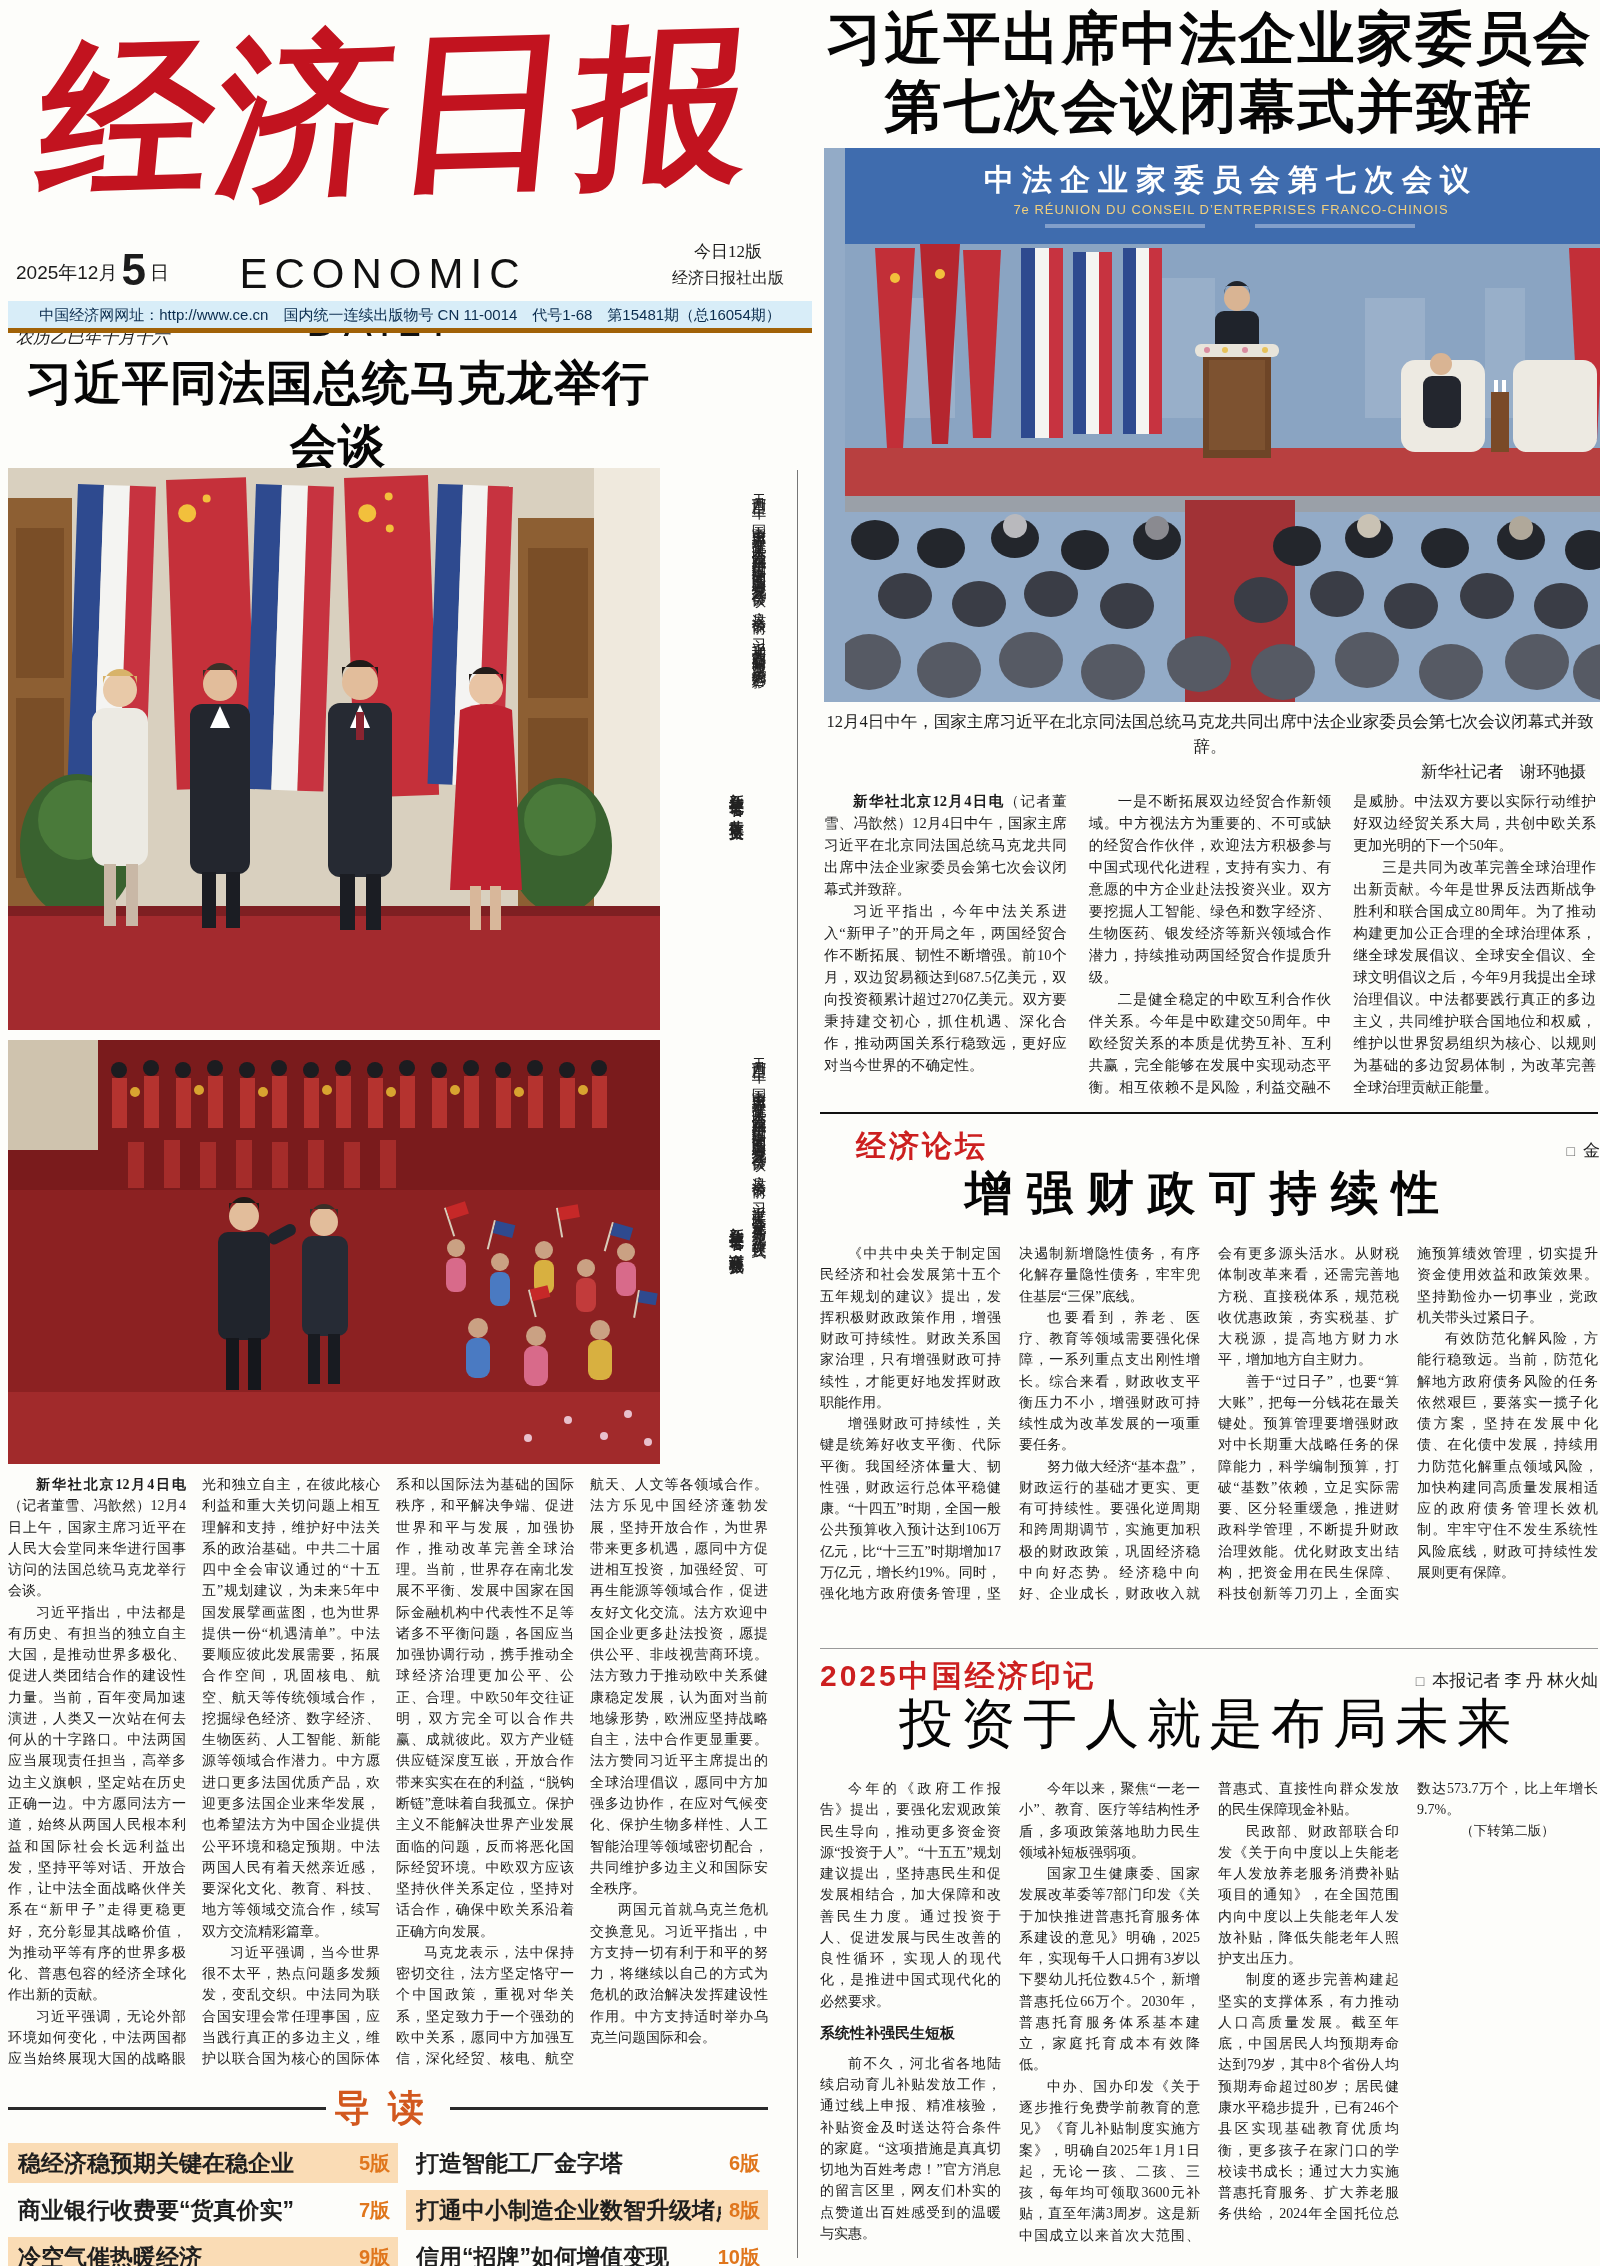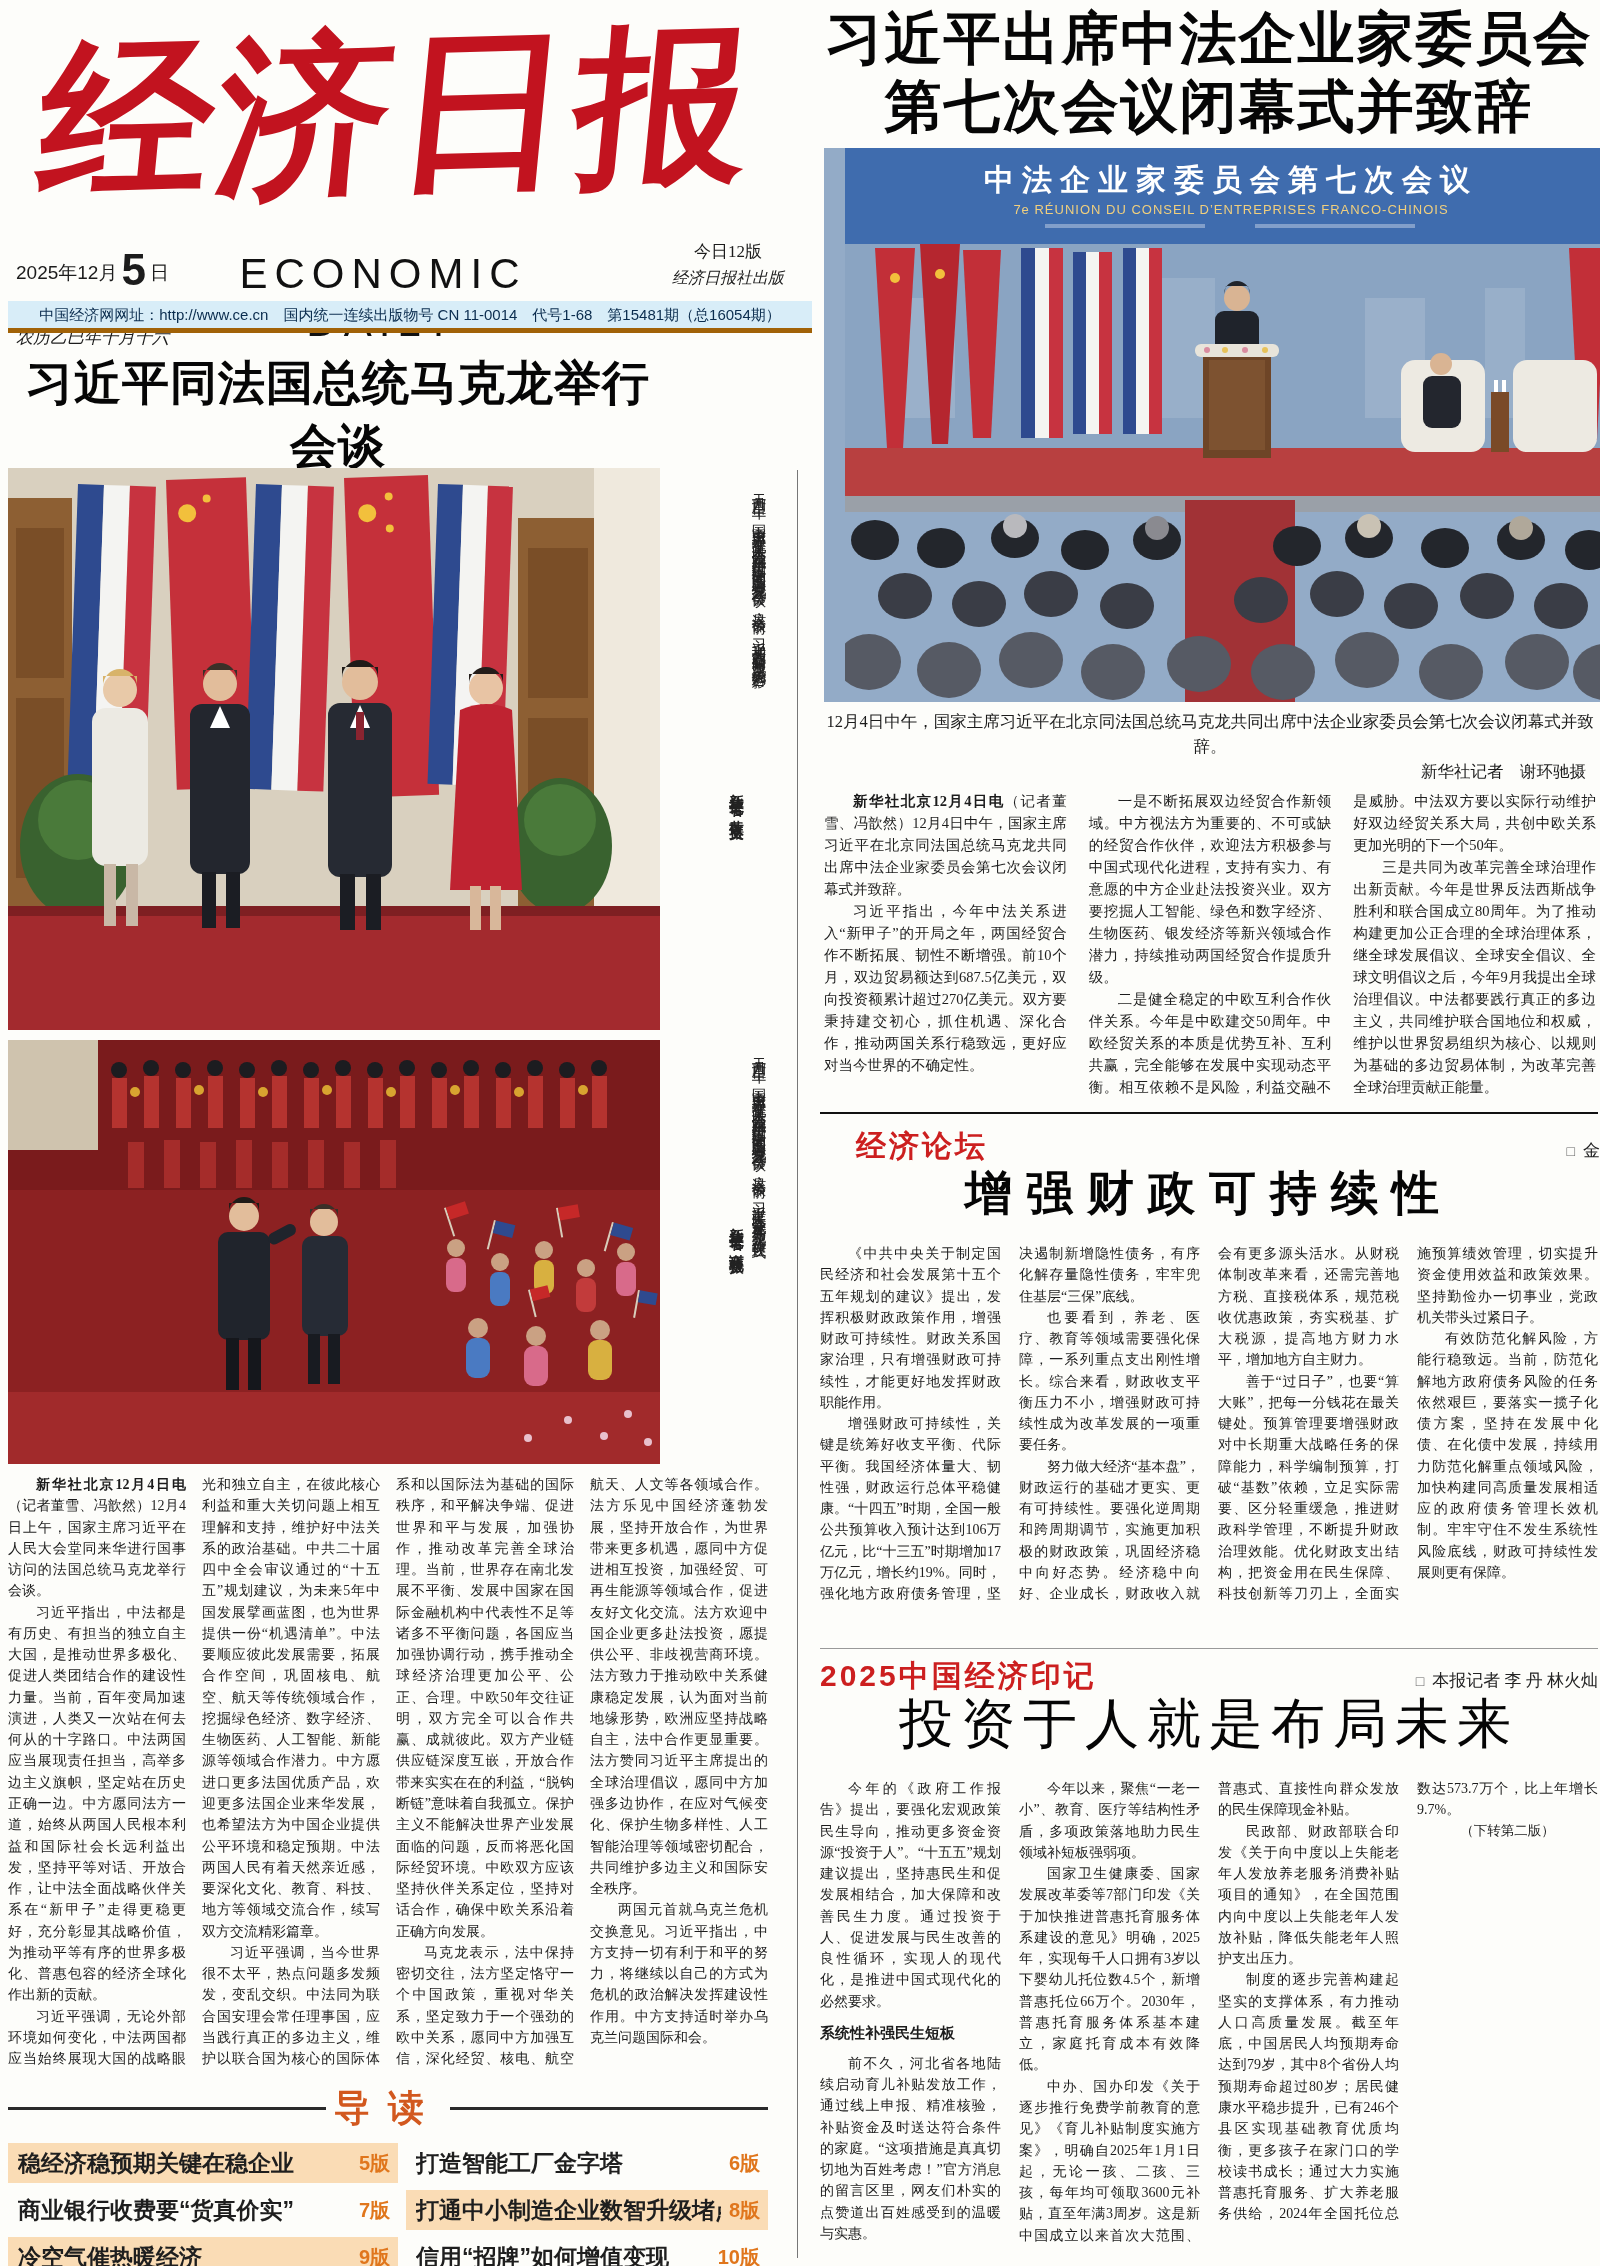--- a/index.html
+++ b/index.html
@@ -11,21 +11,21 @@
         font-family:"DejaVu Serif",serif;font-weight:bold;color:#c2131f;
         font-size:172px;letter-spacing:6px;transform:skewX(-7deg) rotate(-1.5deg);
         white-space:nowrap;line-height:260px;}
   .dateblock{position:absolute;left:16px;top:240px;width:180px;line-height:1.35;}
   .dateblock .row1{font-size:19px;font-family:"Liberation Sans",sans-serif;}
   .dateblock .big-day{font-size:44px;font-weight:bold;vertical-align:-6px;padding:0 4px;}
   .dateblock .lunar{font-size:17px;margin-top:2px;font-style:italic;}
   .engname{position:absolute;left:192px;top:250px;width:382px;text-align:center;
            font-family:"Liberation Sans",sans-serif;font-size:42px;letter-spacing:7px;color:#111;}
   .edition{position:absolute;left:648px;top:238px;width:160px;text-align:center;font-size:17px;line-height:1.6;}
-  .edition .pub{font-style:italic;font-size:16px;}
+  .edition .pub{font-size:16px;}
   .infobar{position:absolute;left:8px;top:301px;width:804px;height:27px;background:#d8edf8;
            border-bottom:5px solid #a16207;font-family:"Liberation Sans",sans-serif;
            font-size:15px;line-height:27px;text-align:center;color:#0a2c4e;white-space:nowrap;}
 
   
   .vdivider{position:absolute;left:797px;top:470px;width:1px;height:1788px;background:#777;}
   .hrule{position:absolute;background:#111;height:2px;}
 
   
   .top-headline{position:absolute;left:820px;top:4px;width:778px;text-align:center;

